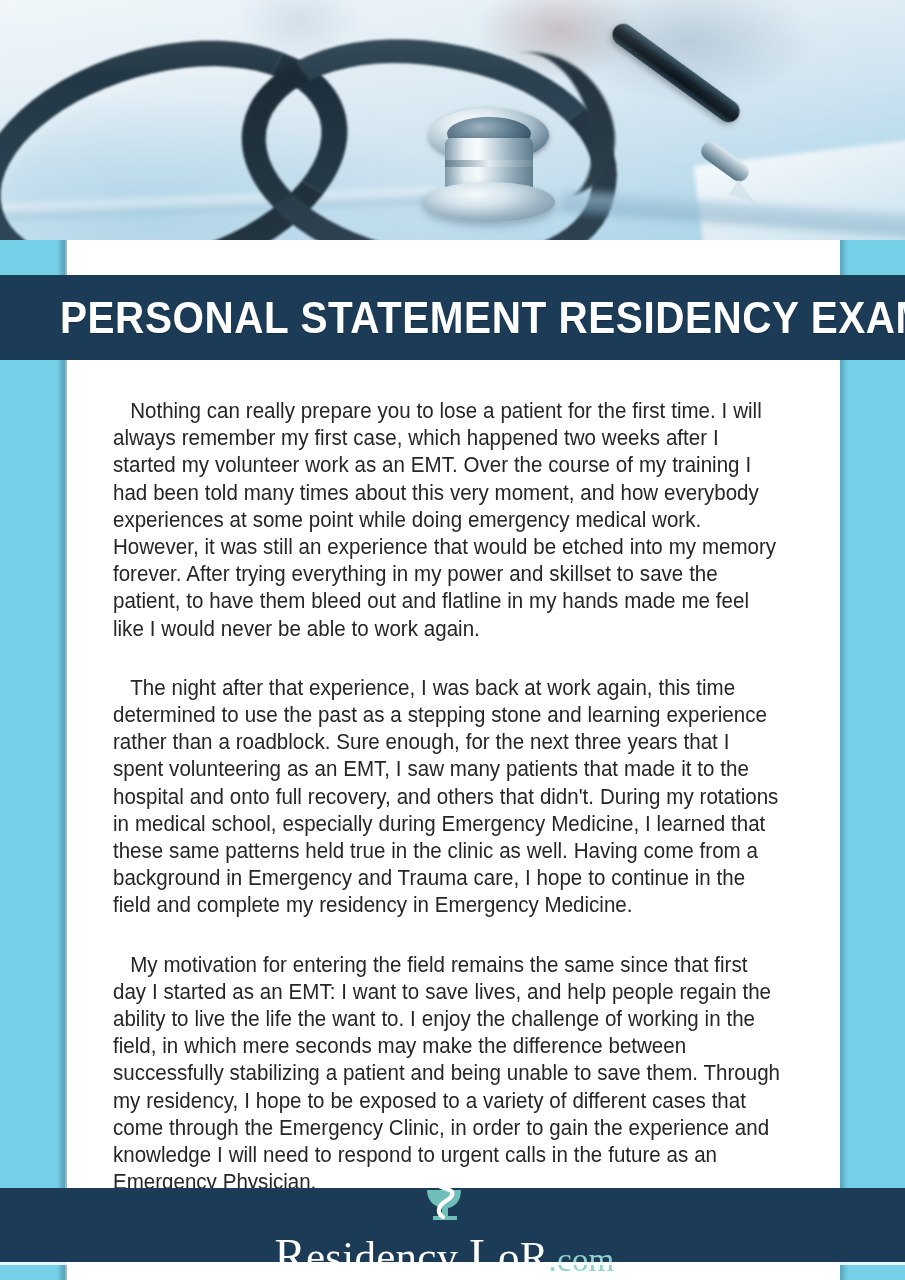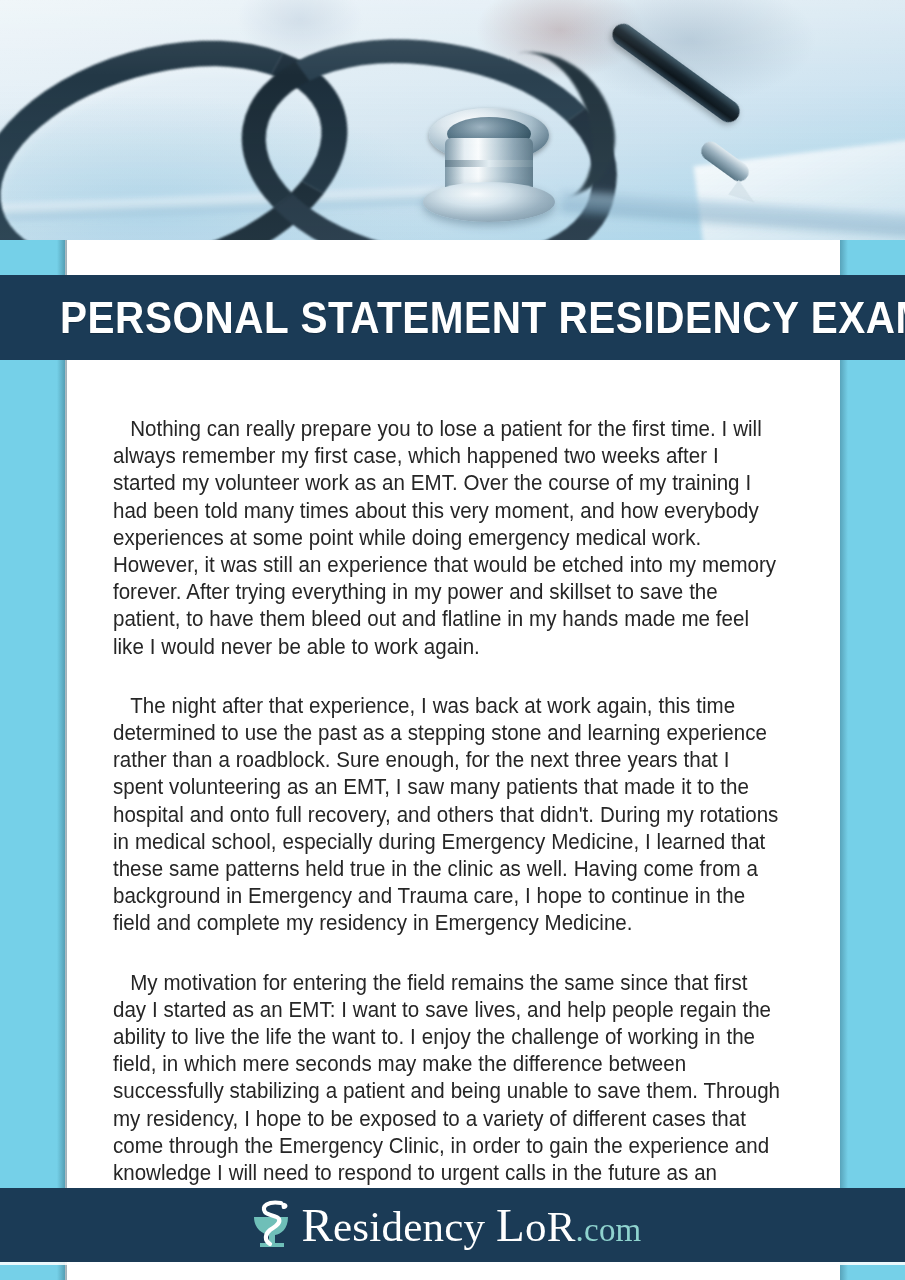--- a/index.html
+++ b/index.html
@@ -253,21 +253,21 @@
     transform: scaleX(.92);
     transform-origin: left center;
     white-space: nowrap;
     text-shadow: 0 1px 1px rgba(0,0,0,.25);
   }
 
   
   .essay {
     position: absolute;
     left: 113px;
-    top: 416px;
+    top: 398px;
     width: 700px;
   }
   .essay p {
     margin: 0 0 32px 0;
     color: #262626;
     font-family: "Liberation Sans Narrow", "Liberation Sans", sans-serif;
     font-size: 21.5px;
     line-height: 27.2px;
     text-indent: 18px;
     transform: scaleX(.955);
@@ -286,20 +286,21 @@
     background: #1B3B56;
     display: flex;
     align-items: center;
     justify-content: center;
   }
   .logo {
     display: flex;
     align-items: center;
     gap: 8px;
     transform: translateX(-8px);
+    flex-direction: column;
   }
   .logo-mark {
     width: 46px;
     height: 52px;
     flex: 0 0 auto;
     display: block;
   }
   .logo-word {
     font-family: "Liberation Serif", "DejaVu Serif", serif;
     font-size: 43px;

